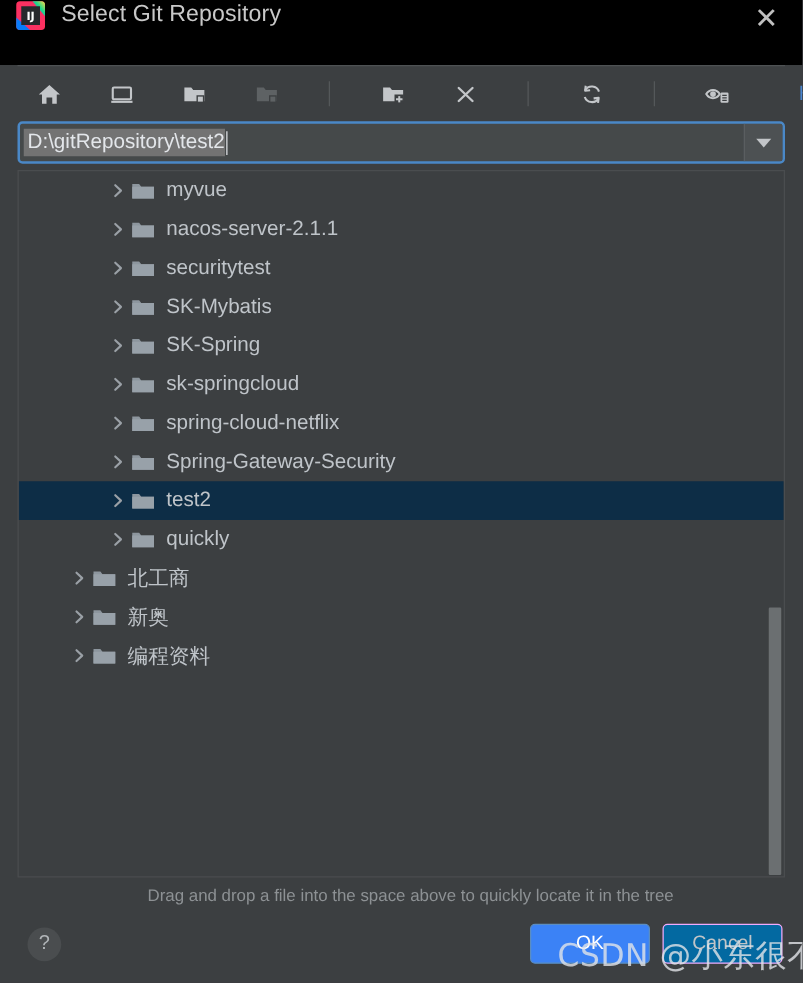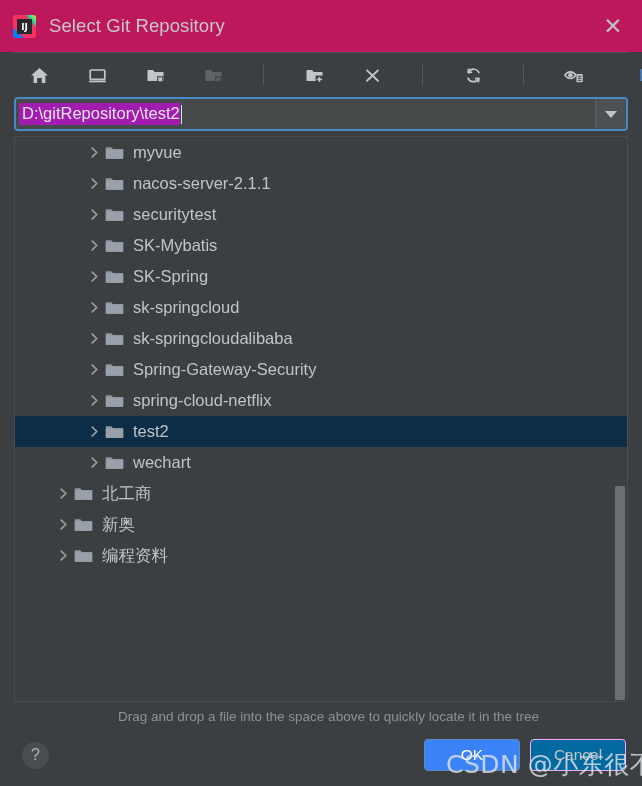--- a/index.html
+++ b/index.html
@@ -23,23 +23,22 @@
     background: #3c3f41;
     display: flex;
     flex-direction: column;
   }
 
   
   .titlebar {
     height: 52px;
     min-height: 52px;
     display: flex;
-    align-items: center;
     padding: 0 14px 0 12px;
-    background: #be185d;
+    background: #000000;
     box-sizing: border-box;
   }
   .app-logo {
     width: 25px;
     height: 25px;
     position: relative;
     flex: 0 0 auto;
     margin-right: 12px;
   }
   .app-logo svg { display: block; }
@@ -133,21 +132,21 @@
   .path-input-wrap {
     flex: 1 1 auto;
     display: flex;
     align-items: center;
     padding-left: 3px;
     overflow: hidden;
   }
   .path-value {
     font-size: 16.5px;
     color: #e3e6ea;
-    background: #a21caf;
+    background: #737373;
     padding: 1px 0 2px 3px;
     white-space: nowrap;
     font-family: "Liberation Sans", sans-serif;
   }
   .caret {
     display: inline-block;
     width: 1px;
     height: 19px;
     background: #dfe2e6;
     vertical-align: middle;
@@ -548,52 +547,37 @@
             <svg width="11" height="13" viewBox="0 0 11 13" fill="none" stroke="#9aa0a6" stroke-width="1.7" stroke-linecap="round" stroke-linejoin="round">
               <polyline points="3.2,2.2 7.8,6.5 3.2,10.8"></polyline>
             </svg>
           </span>
           <span class="folder-ico">
             <svg width="19" height="16" viewBox="0 0 19 16">
               <path d="M0.8 2.2 H6.3 L8.0 4.3 H18.2 V13.8 H0.8 Z" fill="#8d969e"></path>
               <path d="M0.8 4.3 H18.2 V13.8 H0.8 Z" fill="#98a1a9"></path>
             </svg>
           </span>
-          <span class="row-label">sk-springcloudalibaba</span>
+          <span class="row-label">spring-cloud-netflix</span>
         </div>
         <div class="row">
           <span class="indent" style="width: 62px;"></span>
           <span class="arrow">
             <svg width="11" height="13" viewBox="0 0 11 13" fill="none" stroke="#9aa0a6" stroke-width="1.7" stroke-linecap="round" stroke-linejoin="round">
               <polyline points="3.2,2.2 7.8,6.5 3.2,10.8"></polyline>
             </svg>
           </span>
           <span class="folder-ico">
             <svg width="19" height="16" viewBox="0 0 19 16">
               <path d="M0.8 2.2 H6.3 L8.0 4.3 H18.2 V13.8 H0.8 Z" fill="#8d969e"></path>
               <path d="M0.8 4.3 H18.2 V13.8 H0.8 Z" fill="#98a1a9"></path>
             </svg>
           </span>
           <span class="row-label">Spring-Gateway-Security</span>
         </div>
-        <div class="row">
-          <span class="indent" style="width: 62px;"></span>
-          <span class="arrow">
-            <svg width="11" height="13" viewBox="0 0 11 13" fill="none" stroke="#9aa0a6" stroke-width="1.7" stroke-linecap="round" stroke-linejoin="round">
-              <polyline points="3.2,2.2 7.8,6.5 3.2,10.8"></polyline>
-            </svg>
-          </span>
-          <span class="folder-ico">
-            <svg width="19" height="16" viewBox="0 0 19 16">
-              <path d="M0.8 2.2 H6.3 L8.0 4.3 H18.2 V13.8 H0.8 Z" fill="#8d969e"></path>
-              <path d="M0.8 4.3 H18.2 V13.8 H0.8 Z" fill="#98a1a9"></path>
-            </svg>
-          </span>
-          <span class="row-label">spring-cloud-netflix</span>
-        </div>
         <div class="row selected">
           <span class="indent" style="width: 62px;"></span>
           <span class="arrow">
             <svg width="11" height="13" viewBox="0 0 11 13" fill="none" stroke="#9aa0a6" stroke-width="1.7" stroke-linecap="round" stroke-linejoin="round">
               <polyline points="3.2,2.2 7.8,6.5 3.2,10.8"></polyline>
             </svg>
           </span>
           <span class="folder-ico">
             <svg width="19" height="16" viewBox="0 0 19 16">
               <path d="M0.8 2.2 H6.3 L8.0 4.3 H18.2 V13.8 H0.8 Z" fill="#8d969e"></path>
@@ -608,21 +592,21 @@
             <svg width="11" height="13" viewBox="0 0 11 13" fill="none" stroke="#9aa0a6" stroke-width="1.7" stroke-linecap="round" stroke-linejoin="round">
               <polyline points="3.2,2.2 7.8,6.5 3.2,10.8"></polyline>
             </svg>
           </span>
           <span class="folder-ico">
             <svg width="19" height="16" viewBox="0 0 19 16">
               <path d="M0.8 2.2 H6.3 L8.0 4.3 H18.2 V13.8 H0.8 Z" fill="#8d969e"></path>
               <path d="M0.8 4.3 H18.2 V13.8 H0.8 Z" fill="#98a1a9"></path>
             </svg>
           </span>
-          <span class="row-label">wechart</span>
+          <span class="row-label">quickly</span>
         </div>
         <div class="row">
           <span class="indent" style="width: 31px;"></span>
           <span class="arrow">
             <svg width="11" height="13" viewBox="0 0 11 13" fill="none" stroke="#9aa0a6" stroke-width="1.7" stroke-linecap="round" stroke-linejoin="round">
               <polyline points="3.2,2.2 7.8,6.5 3.2,10.8"></polyline>
             </svg>
           </span>
           <span class="folder-ico">
             <svg width="19" height="16" viewBox="0 0 19 16">

